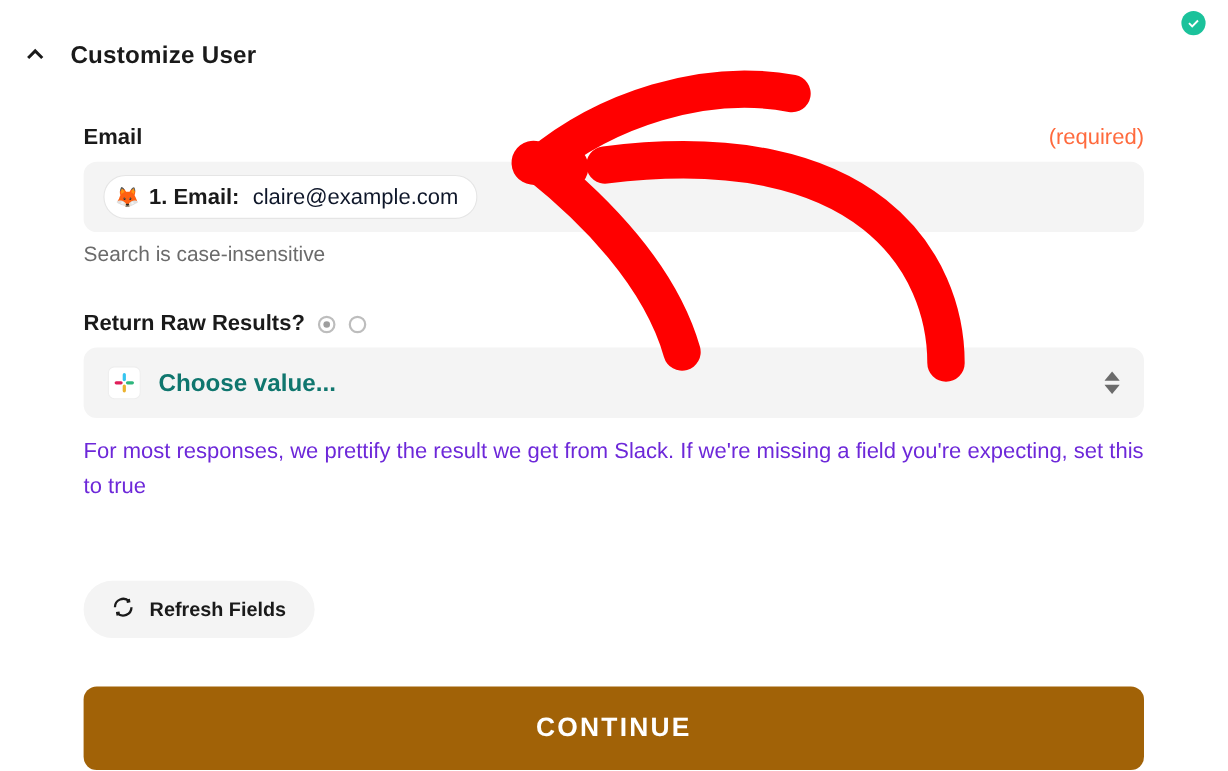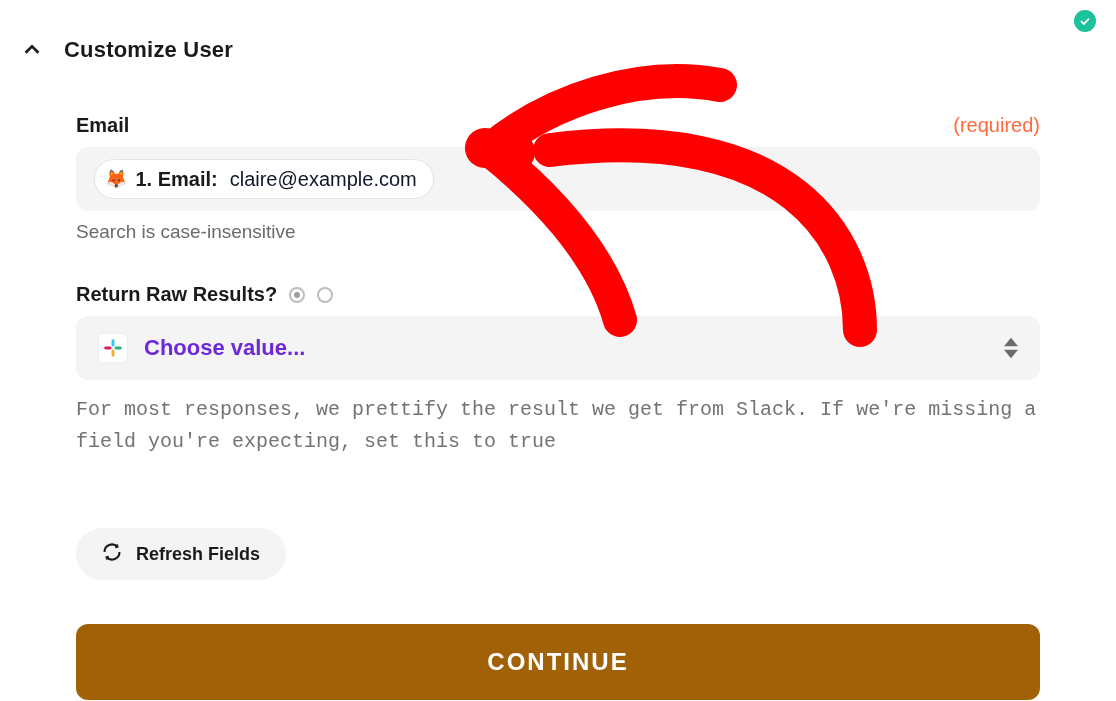--- a/index.html
+++ b/index.html
@@ -32,25 +32,25 @@
   .second-field { margin-top: 40px; }
   .radio-row { display:flex; align-items:center; gap: 12px; }
   .rr-label { font-size: 20px; font-weight: 700; }
   .radio { width: 16px; height: 16px; border-radius:50%; border:2px solid #bdbdbd; display:inline-flex; align-items:center; justify-content:center; cursor:pointer; }
   .radio.inner::after { content:""; width:6px; height:6px; border-radius:50%; background:#9e9e9e; }
   .radio.empty::after { content:""; }
 
   .select-box { margin-top: 10px; width: 100%; height: 64px; background:#f4f4f4; border-radius: 12px; display:flex; align-items:center; padding: 0 22px; justify-content:space-between; cursor:pointer; }
   .select-left { display:flex; align-items:center; gap: 16px; }
   .slack-icon { width: 30px; height:30px; background:#fff; border-radius:6px; border:1px solid #eee; display:flex; align-items:center; justify-content:center; }
-  .select-placeholder { font-size: 22px; color:#6d28d9; font-weight:600; }
+  .select-placeholder { font-size: 22px; color:#0f766e; font-weight:600; }
   .up-down { display:flex; flex-direction:column; gap:2px; }
   .up-down svg { width:14px; height:10px; fill:#6b6b6b; }
 
-  .desc-text { margin-top: 14px; font-size: 20px; color:#737373; line-height: 1.6; font-family: Liberation Mono, monospace; }
+  .desc-text { margin-top: 14px; font-size: 20px; color:#6d28d9; line-height: 1.6; }
 
   .refresh-btn { margin-top: 70px; height: 52px; background:#f4f4f4; border:none; border-radius: 26px; padding: 0 26px; display:flex; align-items:center; gap:14px; font-size:18px; font-weight:800; cursor:pointer; color:#1a1a1a; }
   .refresh-btn svg { width:20px; height:20px; stroke:#1a1a1a; stroke-width:2.5; fill:none; }
 
   .continue-btn { margin-top: 44px; width: 100%; height: 76px; background:#a16207; color:#fff; border:none; border-radius: 12px; font-size: 24px; font-weight:800; letter-spacing: 2px; cursor:pointer; }
 
   
   .annot { position:absolute; left: 430px; top: 40px; width: 520px; height: 340px; pointer-events:none; }
   .annot svg { width:100%; height:100%; }
 </style>

